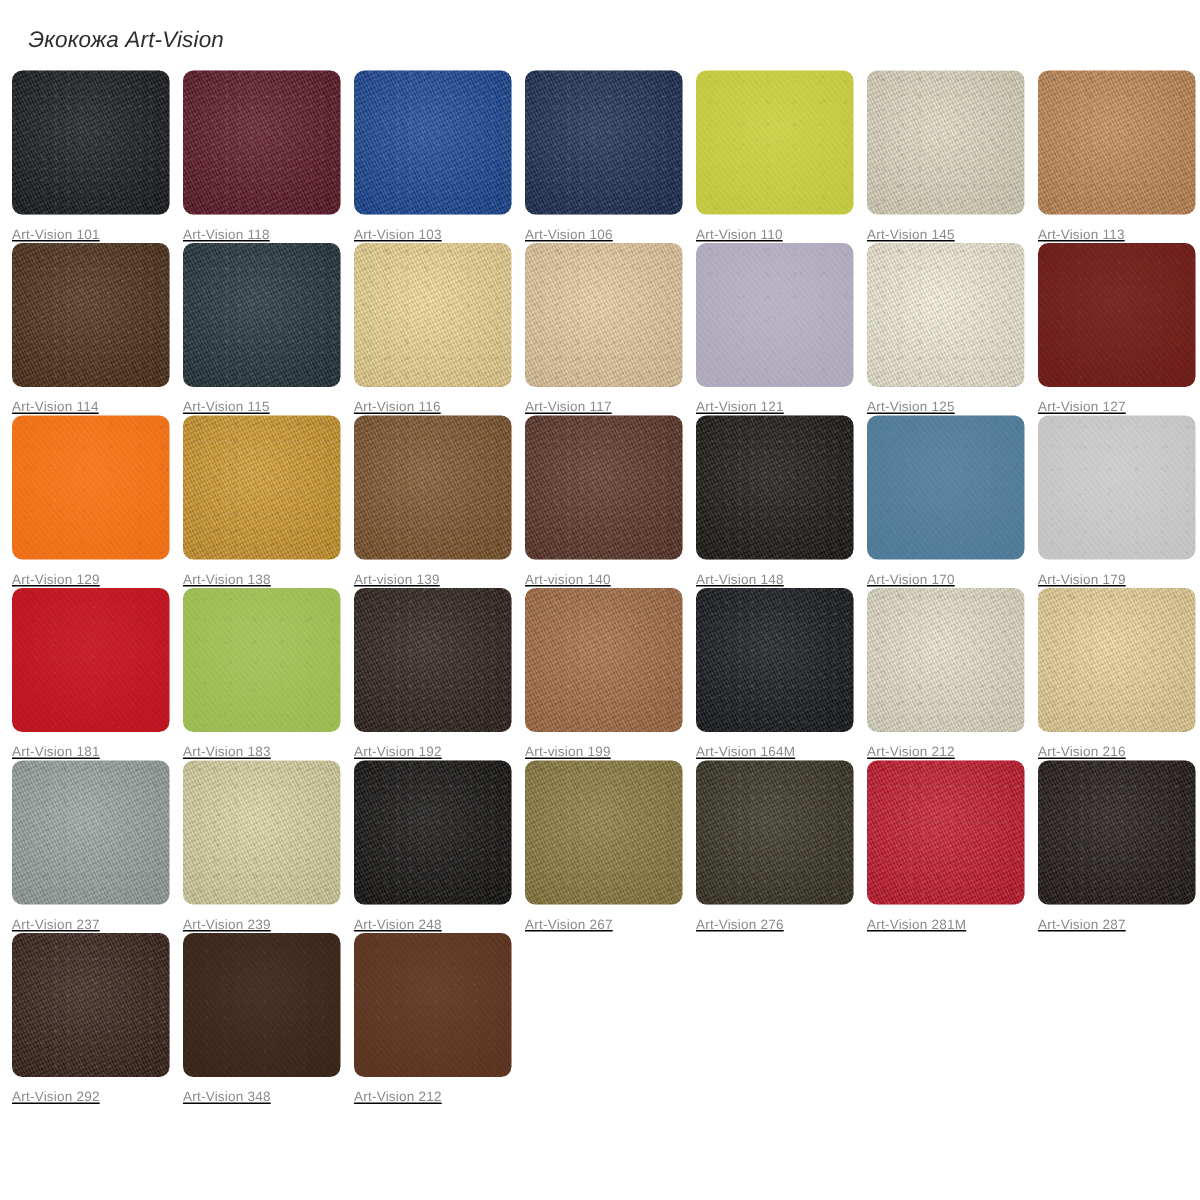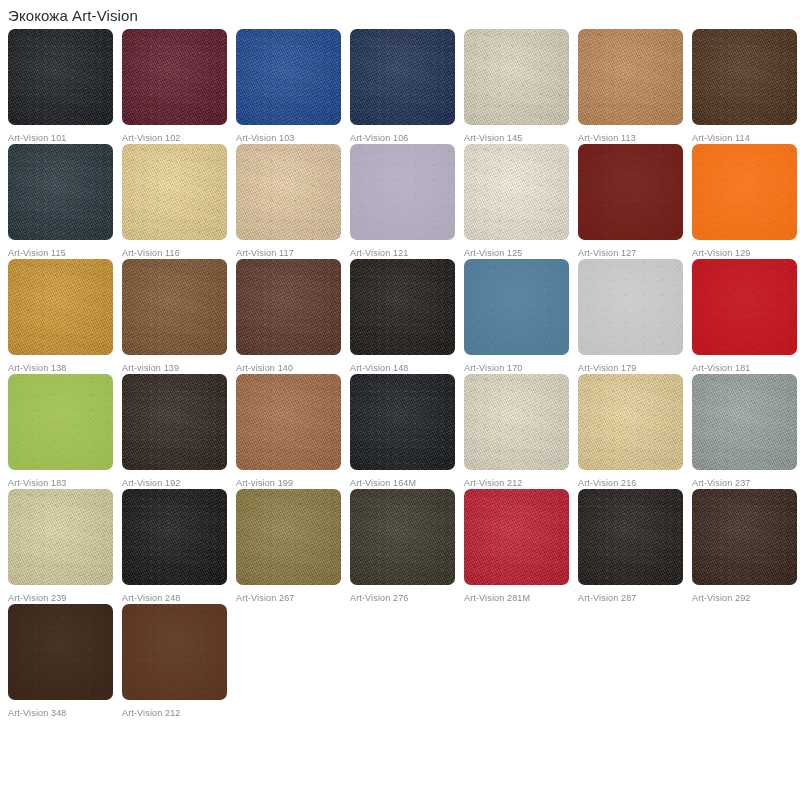--- a/index.html
+++ b/index.html
@@ -18,42 +18,44 @@
 
   .page {
     position: relative;
     width: 800px;
     height: 800px;
     box-sizing: border-box;
     padding: 0;
   }
 
   .catalog-title {
-    margin: 0;
+    margin: 11px;
     padding: 7px 0 0 8px;
     font-size: 15px;
     font-weight: 400;
     color: #2d2d2d;
     letter-spacing: 0.1px;
     line-height: 18px;
+    font-style: italic;
   }
 
   .swatch-grid {
     margin-top: 4px;
     padding-left: 8px;
     display: grid;
     grid-template-columns: repeat(7, 114px);
     grid-auto-rows: 115px;
     justify-content: start;
   }
 
   .swatch-cell {
     width: 114px;
     height: 115px;
     position: relative;
+    text-decoration: underline;
   }
 
   .swatch-chip {
     position: relative;
     width: 105px;
     height: 96px;
     border-radius: 7px;
     overflow: hidden;
     background-color: #cccccc;
   }
@@ -126,31 +128,35 @@
 
   <h1 class="catalog-title">Экокожа Art-Vision</h1>
 
   <div class="swatch-grid" id="swatch-grid">
       <div class="swatch-cell">
         <div class="swatch-chip grain-coarse" style="background-color: rgb(19, 22, 26);"></div>
         <span class="swatch-label">Art-Vision 101</span>
       </div>
       <div class="swatch-cell">
         <div class="swatch-chip grain-coarse" style="background-color: rgb(92, 19, 35);"></div>
-        <span class="swatch-label">Art-Vision 102</span>
+        <span class="swatch-label">Art-Vision 118</span>
       </div>
       <div class="swatch-cell">
         <div class="swatch-chip grain-coarse" style="background-color: rgb(22, 68, 150);"></div>
         <span class="swatch-label">Art-Vision 103</span>
       </div>
       <div class="swatch-cell">
         <div class="swatch-chip grain-coarse" style="background-color: rgb(23, 42, 81);"></div>
         <span class="swatch-label">Art-Vision 106</span>
       </div>
       <div class="swatch-cell">
+        <div class="swatch-chip grain-smooth" style="background-color: rgb(203, 208, 67);"></div>
+        <span class="swatch-label">Art-Vision 110</span>
+      </div>
+      <div class="swatch-cell">
         <div class="swatch-chip grain-coarse" style="background-color: rgb(227, 221, 196);"></div>
         <span class="swatch-label">Art-Vision 145</span>
       </div>
       <div class="swatch-cell">
         <div class="swatch-chip grain-coarse" style="background-color: rgb(198, 138, 85);"></div>
         <span class="swatch-label">Art-Vision 113</span>
       </div>
       <div class="swatch-cell">
         <div class="swatch-chip grain-coarse" style="background-color: rgb(75, 44, 21);"></div>
         <span class="swatch-label">Art-Vision 114</span>

